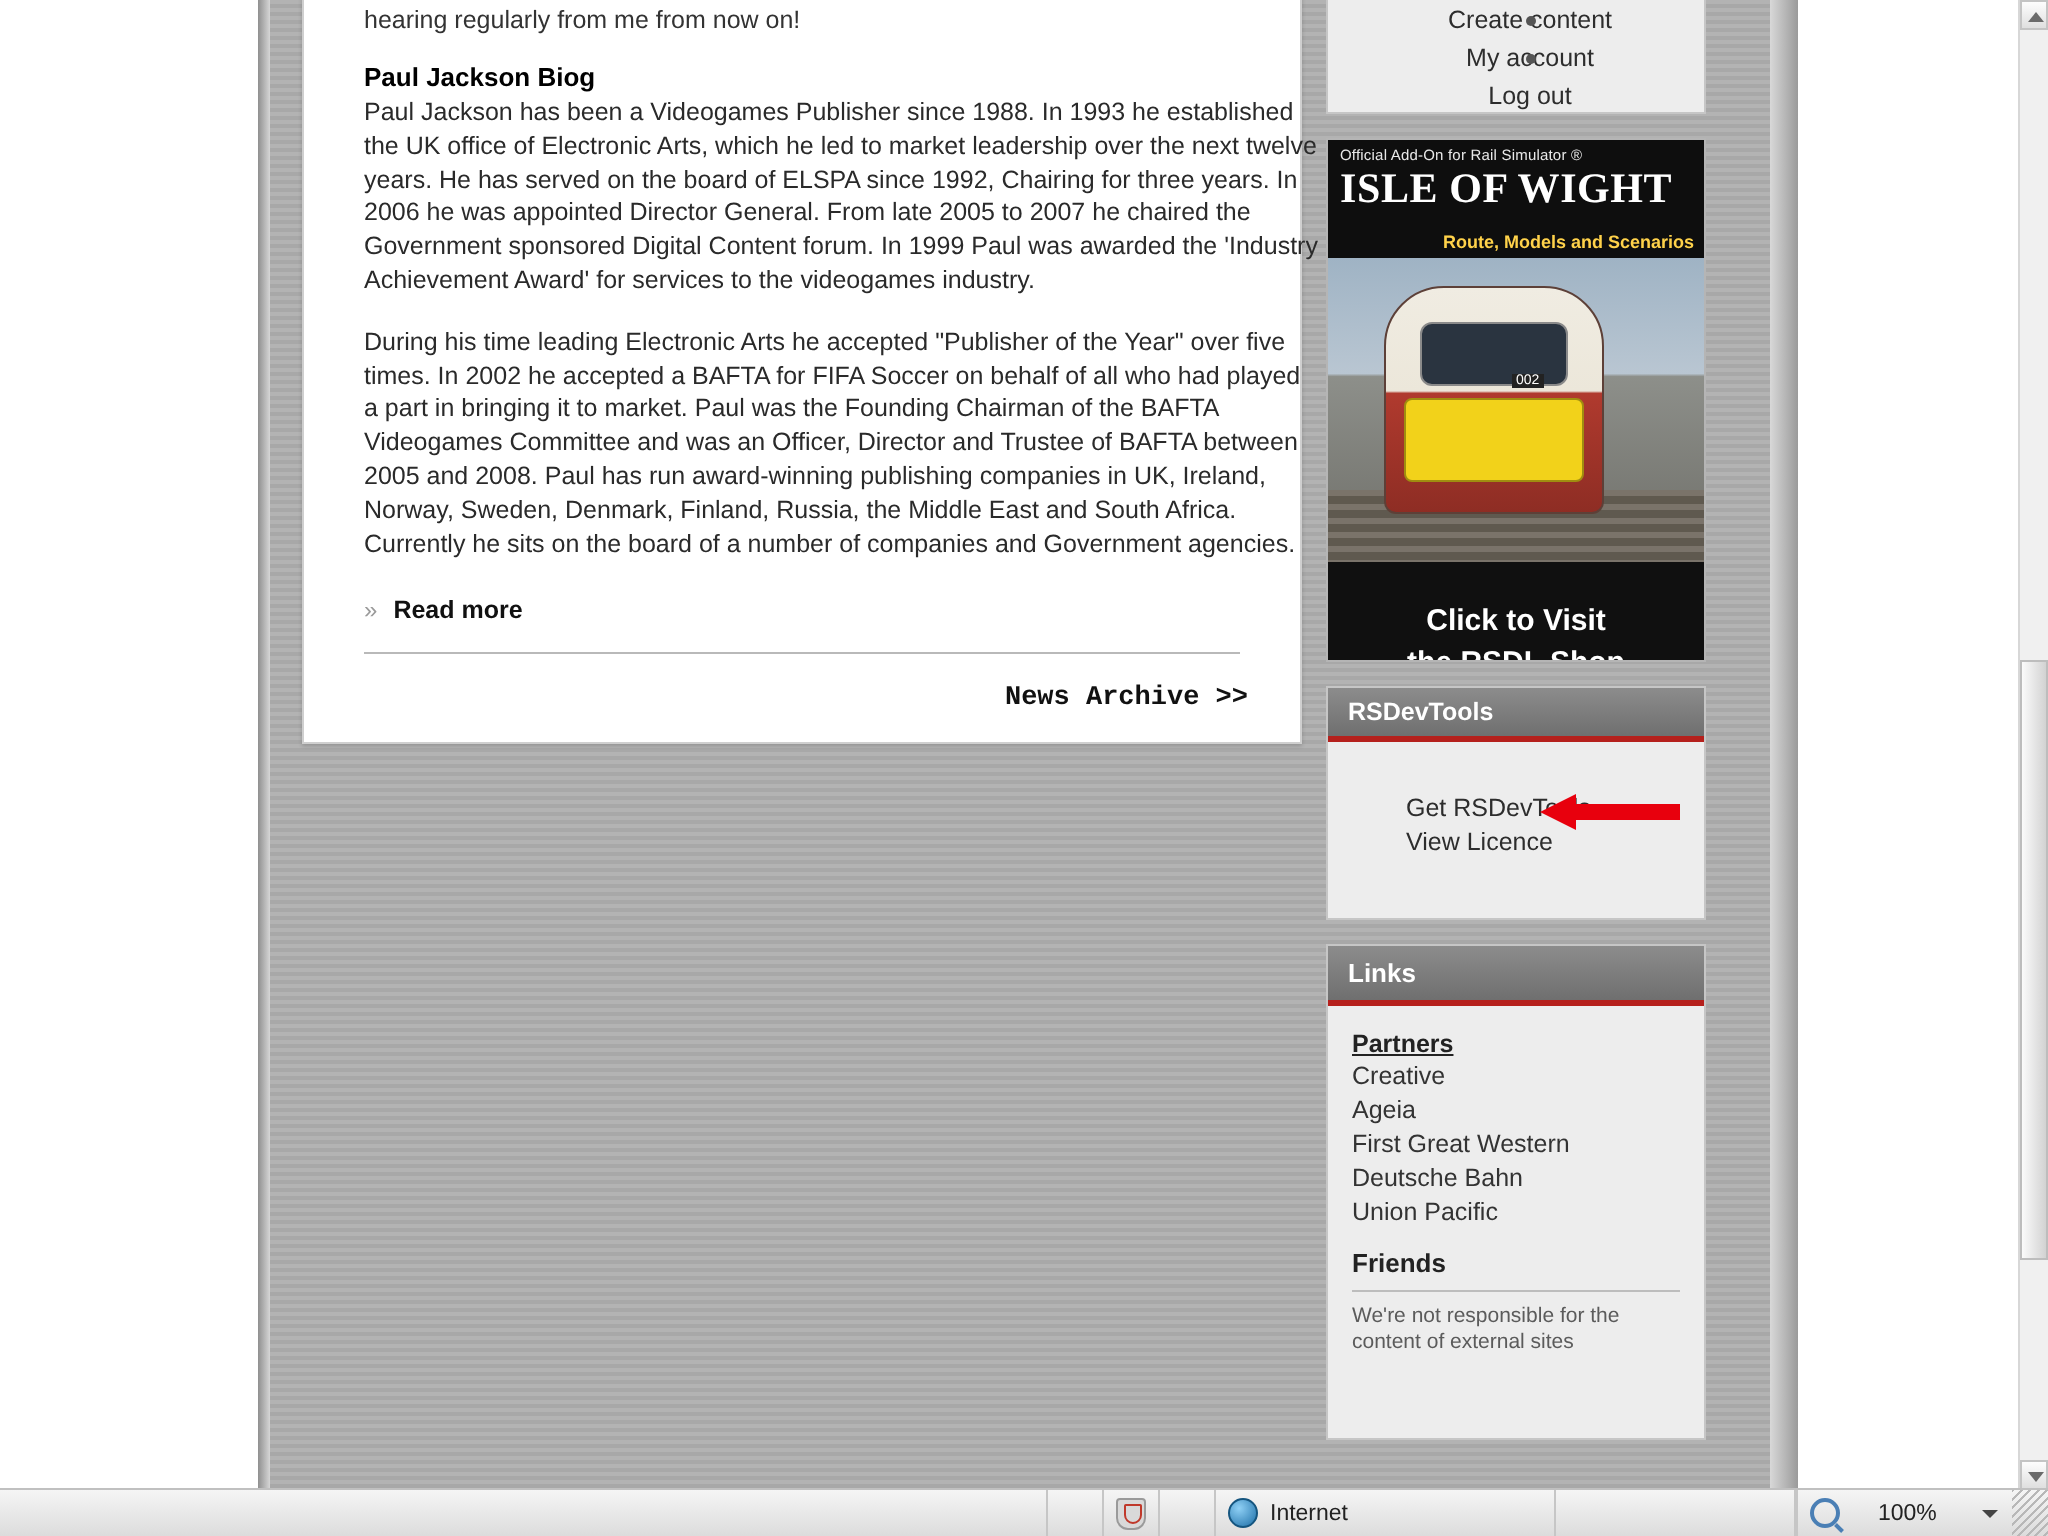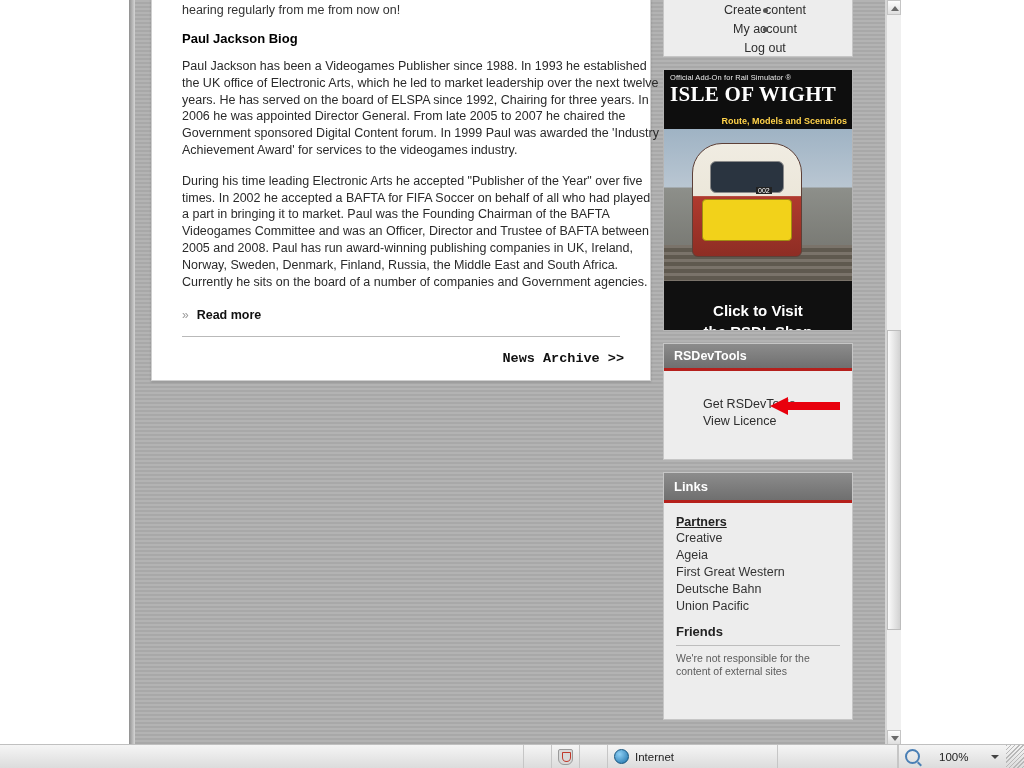--- a/index.html
+++ b/index.html
@@ -10,21 +10,21 @@
     width: 1024px;
     height: 768px;
     overflow: hidden;
     background: #ffffff;
     font-family: "Liberation Sans", sans-serif;
     font-size: 13px;
     color: #222;
   }
   #viewport {
     position: relative;
-    width: 901px;
+    width: 1024px;
     height: 768px;
     background: #ffffff;
   }
 
   
   .page-bg {
     position: absolute;
     left: 129px;
     top: 0;
     width: 881px;
@@ -86,21 +86,21 @@
   .article-top-line {
     color: #333;
     font-size: 12.5px;
     line-height: 17px;
     margin: 0 0 12px 14px;
   }
   .bio-title {
     font-weight: bold;
     font-size: 13px;
     color: #000;
-    margin: 0 0 12px 14px;
+    margin: 0 0 2px 14px;
   }
   .bio-para {
     margin: 0 0 0 14px;
     font-size: 12.5px;
     line-height: 16.8px;
     color: #2a2a2a;
     width: 478px;
   }
   .bio-para + .bio-para {
     margin-top: 14px;

